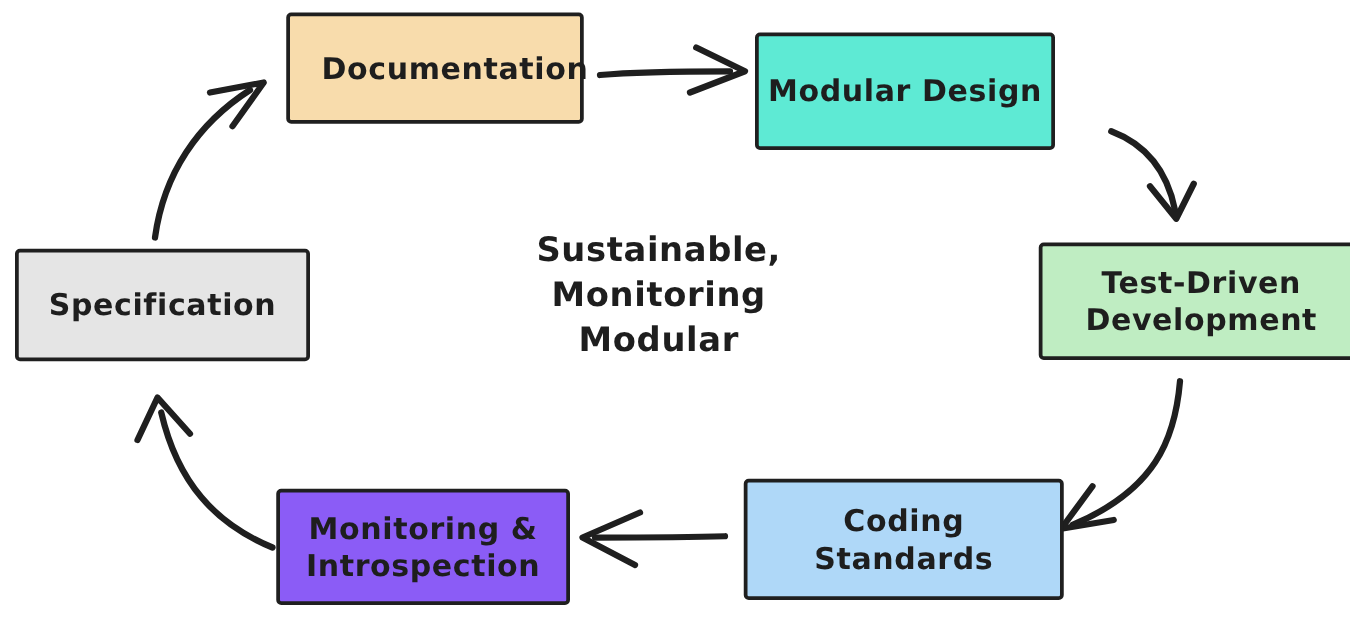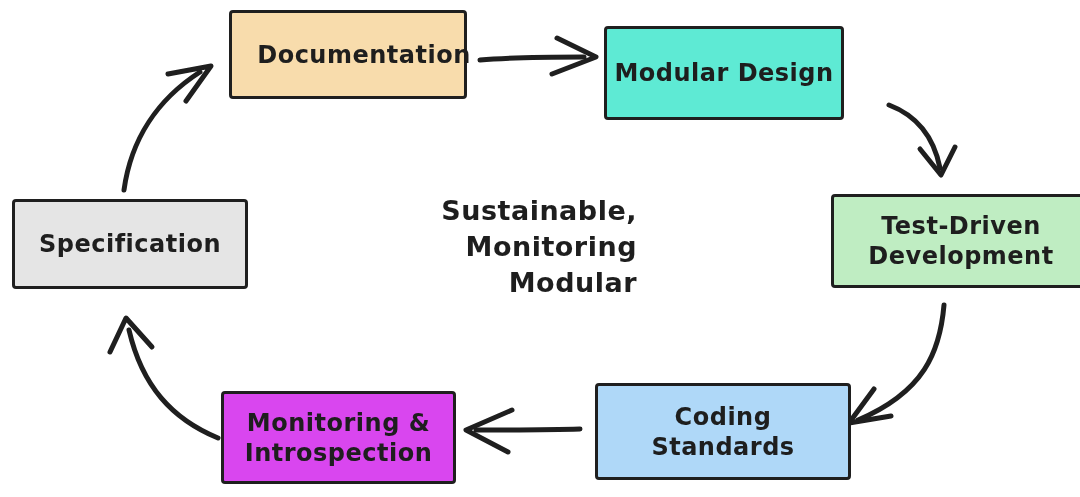--- a/index.html
+++ b/index.html
@@ -47,23 +47,23 @@
   }
   .n-doc  { left: 229px; top: 10px;  width: 238px; height: 89px; padding-left: 36px; }
   .n-mod  { left: 604px; top: 7px;   width: 240px; height: 94px; }
   .n-tdd  { left: 831px; top: 194px; width: 260px; height: 94px; align-items: center; }
   .n-cod  { left: 595px; top: 383px; width: 256px; height: 97px; justify-content: flex-end; }
   .n-mon  { left: 221px; top: 391px; width: 235px; height: 93px; }
   .n-spec { left: 12px;  top: 199px; width: 236px; height: 90px; }
   .center-label {
     position: absolute;
     left: 417px;
-    top: 193px;
+    top: 183px;
     width: 220px;
-    text-align: right;
+    text-align: center;
     color: #1e1e1e;
     font-size: 27px;
     font-weight: bold;
     letter-spacing: 0.5px;
     line-height: 36px;
   }
 </style>
 </head>
 <body>
 
@@ -111,21 +111,21 @@
   </div>
 
   <div class="node n-tdd" style="background: rgb(191, 237, 194);">
     <span>Test-Driven Development</span>
   </div>
 
   <div class="node n-cod" style="background: rgb(175, 216, 248);">
     <span>Coding Standards</span>
   </div>
 
-  <div class="node n-mon" style="background: #d946ef;">
+  <div class="node n-mon" style="background: #8b5cf6;">
     <span>Monitoring &amp; Introspection</span>
   </div>
 
   <div class="node n-spec" style="background: #e5e5e5;">
     <span>Specification</span>
   </div>
 
   <div class="center-label">
     <div>Sustainable,</div>
     <div>Monitoring</div>

